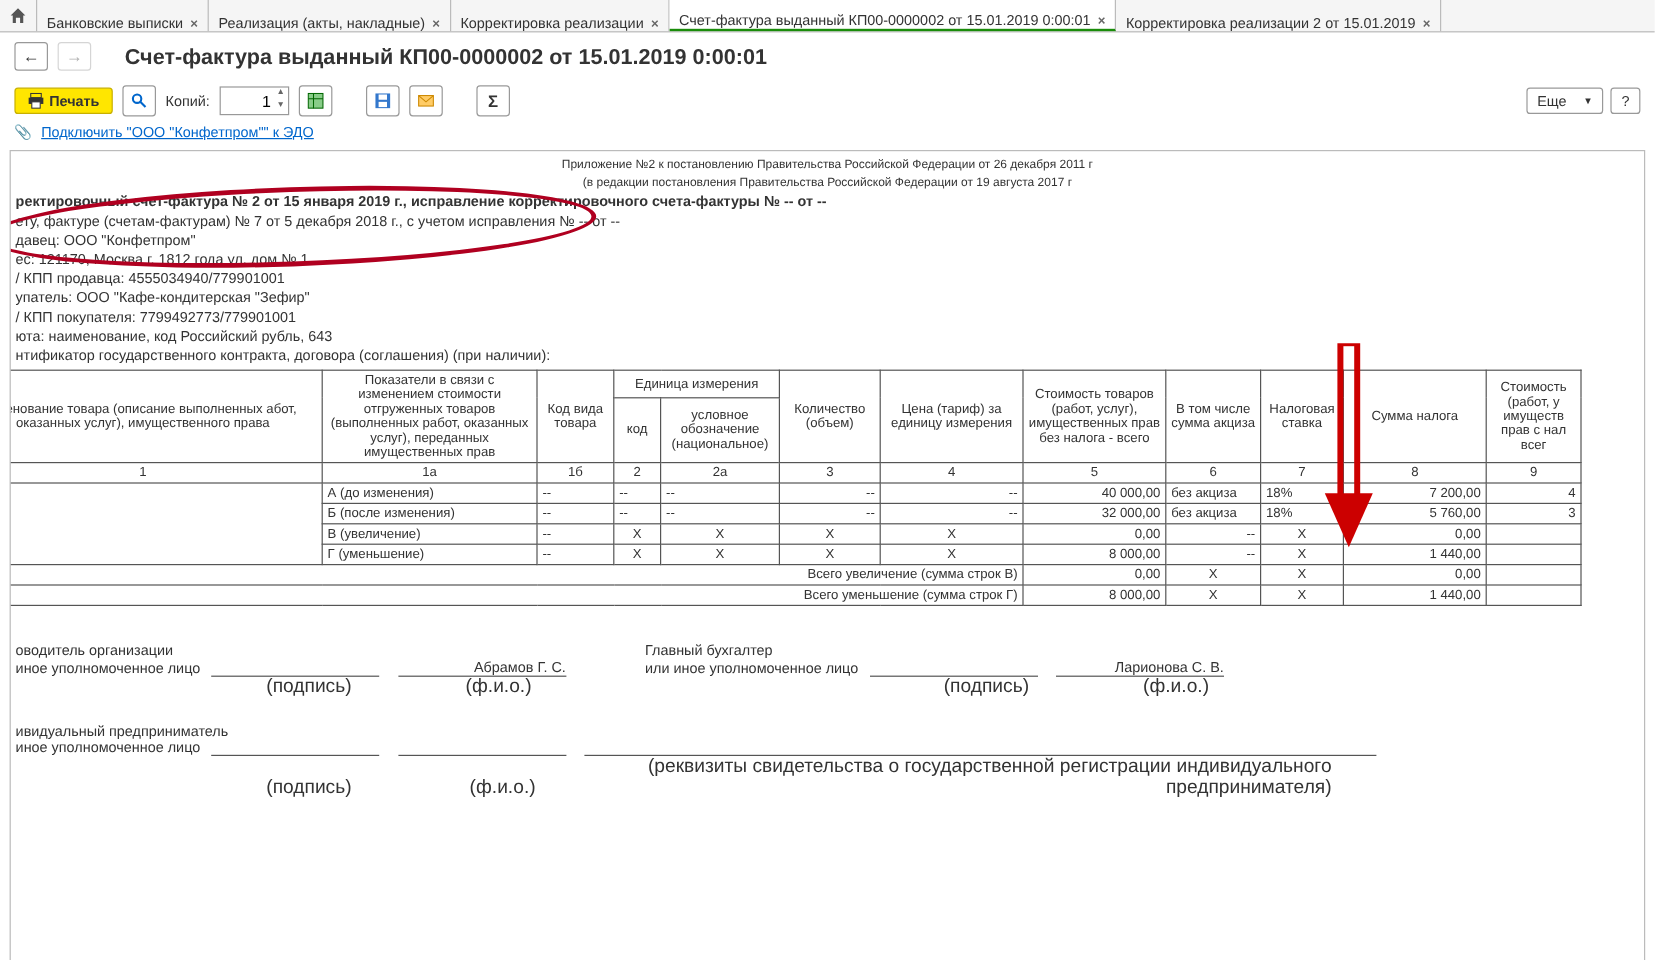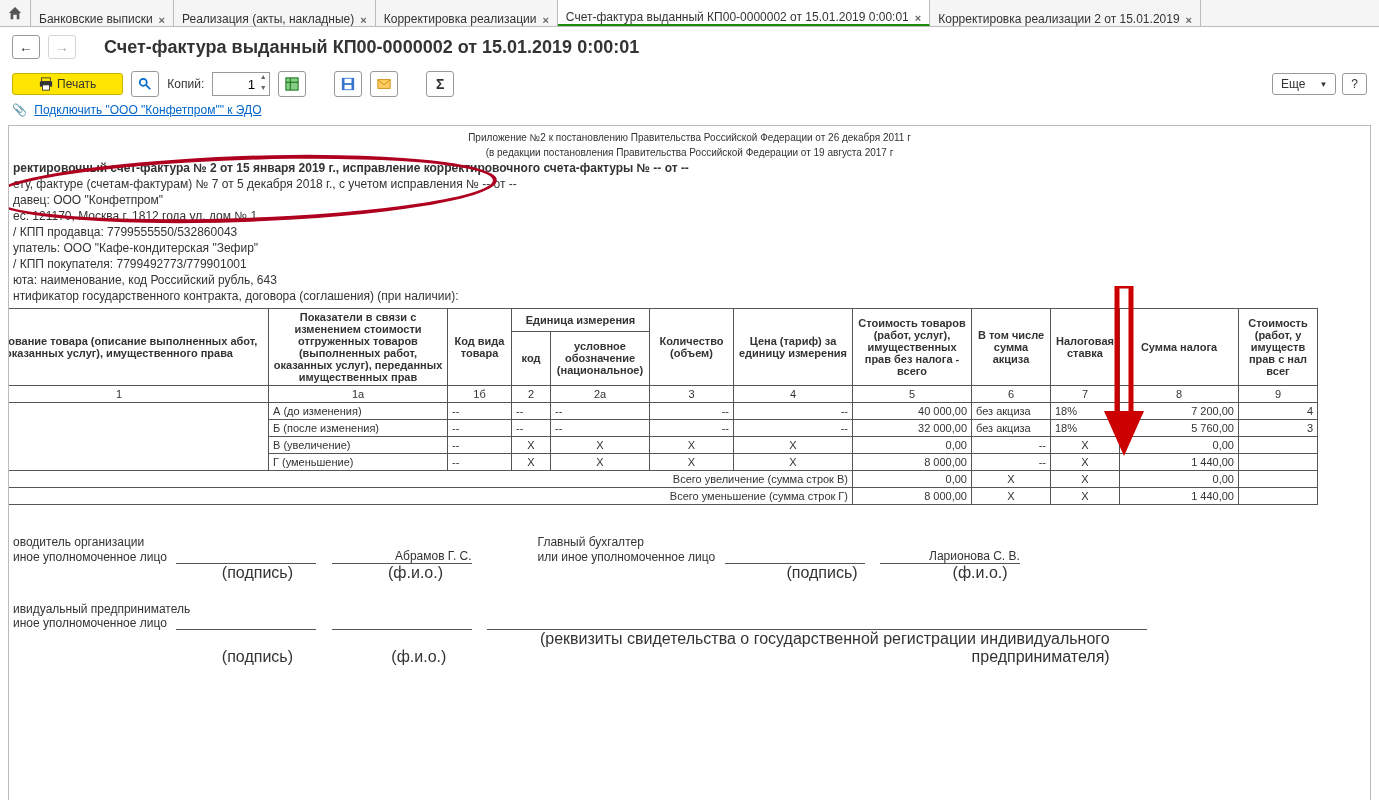--- a/index.html
+++ b/index.html
@@ -6,39 +6,39 @@
 .tabbar{display:flex;border-bottom:1px solid #bbb;background:#f5f5f5;height:26px;align-items:stretch}
 .tab-home{width:30px;display:flex;align-items:center;justify-content:center;border-right:1px solid #bbb;cursor:pointer}
 .tab{display:flex;align-items:flex-end;padding:0 8px;border-right:1px solid #bbb;cursor:pointer;white-space:nowrap;position:relative}
 .tab.active{background:#fff;border-bottom:2px solid #1a8c0a}
 .tab-close{margin-left:6px;color:#666;font-weight:bold;cursor:pointer;font-size:11px}
 .header-row{display:flex;align-items:center;padding:8px 12px;gap:8px}
 .nav-btn{border:1px solid #999;background:#fff;width:26px;height:22px;border-radius:3px;display:flex;align-items:center;justify-content:center;cursor:pointer;font-size:14px}
 .nav-btn.disabled{opacity:.4}
 .page-title{font-size:18px;font-weight:bold;margin-left:20px}
 .toolbar{display:flex;align-items:center;padding:4px 12px;gap:8px}
-.btn-print{background:#ffe600;border:1px solid #c8b000;border-radius:3px;padding:3px 26px;display:flex;align-items:center;gap:4px;cursor:pointer;font-weight:normal}
+.btn-print{background:#ffe600;border:1px solid #c8b000;border-radius:3px;padding:3px 10px;display:flex;align-items:center;gap:4px;cursor:pointer;font-weight:bold}
 .tb-btn{border:1px solid #999;background:#fff;width:26px;height:24px;border-radius:3px;display:flex;align-items:center;justify-content:center;cursor:pointer}
 .copies-input{width:40px;height:20px;border:1px solid #999;text-align:right;padding-right:14px;position:relative}
 .copies-wrap{position:relative;display:inline-block}
 .spin{position:absolute;right:1px;top:1px;bottom:1px;width:12px;display:flex;flex-direction:column}
 .spin span{flex:1;font-size:7px;line-height:1;text-align:center;cursor:pointer;color:#666}
 .right-tools{margin-left:auto;display:flex;gap:6px}
 .btn-more{border:1px solid #999;background:#fff;padding:3px 8px;border-radius:3px;cursor:pointer;display:flex;align-items:center;gap:14px}
 .link-row{padding:2px 12px 8px}
 .edo-link{color:#0066cc;text-decoration:underline;cursor:pointer}
 .attach-ico{display:inline-block;margin-right:4px}
 .doc-area{border:1px solid #bbb;margin:0 8px;height:680px;overflow:auto;position:relative}
 .doc-content{padding:4px 0 60px;position:relative}
 .appendix{font-size:10px;text-align:center;padding:2px 8px;color:#333}
 .para{font-size:12px;padding:1px 4px;white-space:nowrap}
 .para b{font-weight:bold}
 .tbl{border-collapse:collapse;margin:4px 0 0 -40px;font-size:11px}
 .tbl th,.tbl td{border:1px solid #555;padding:2px 4px;vertical-align:middle;text-align:center}
-.tbl th{font-weight:bold}
+.tbl th{font-weight:normal}
 .tbl .al{text-align:left}
 .tbl .ar{text-align:right}
 .sign-block{display:flex;gap:60px;margin-top:30px;padding:0 4px;font-size:12px}
 .sign-col{flex:0 0 auto}
 .sign-line{display:inline-block;border-bottom:1px solid #555;min-width:140px;text-align:right;vertical-align:bottom;margin:0 6px}
 .sign-sub{font-size:16px;text-align:right;color:#333}
 .red-ellipse{position:absolute;border:4px solid #b00020;border-radius:50%;pointer-events:none}
 .red-arrow{position:absolute;pointer-events:none}
 </style>
 </head>
@@ -144,21 +144,21 @@
 
 <div class="doc-area">
   <div class="doc-content">
     <div class="appendix">Приложение №2 к постановлению Правительства Российской Федерации от 26 декабря 2011 г</div>
     <div class="appendix">(в редакции постановления Правительства Российской Федерации от 19 августа 2017 г</div>
 
     <div class="para"><b>ректировочный счет-фактура № 2 от 15 января 2019 г., исправление корректировочного счета-фактуры № -- от --</b></div>
     <div class="para">ету, фактуре (счетам-фактурам) № 7 от 5 декабря 2018 г., с учетом исправления № -- от --</div>
     <div class="para">давец: ООО "Конфетпром"</div>
     <div class="para">ес: 121170, Москва г, 1812 года ул, дом № 1</div>
-    <div class="para"> / КПП продавца: 7799555550/532860043</div>
+    <div class="para"> / КПП продавца: 4555034940/779901001</div>
     <div class="para">упатель: ООО "Кафе-кондитерская "Зефир"</div>
     <div class="para"> / КПП покупателя: 7799492773/779901001</div>
     <div class="para">юта: наименование, код Российский рубль, 643</div>
     <div class="para">нтификатор государственного контракта, договора (соглашения) (при наличии):</div>
 
     <table class="tbl">
       <tbody>
           <tr>
         <th rowspan="2" style="width:290px">именование товара (описание выполненных абот, оказанных услуг), имущественного права</th>
         <th rowspan="2" style="width:170px">Показатели в связи с изменением стоимости отгруженных товаров (выполненных работ, оказанных услуг), переданных имущественных прав</th>

